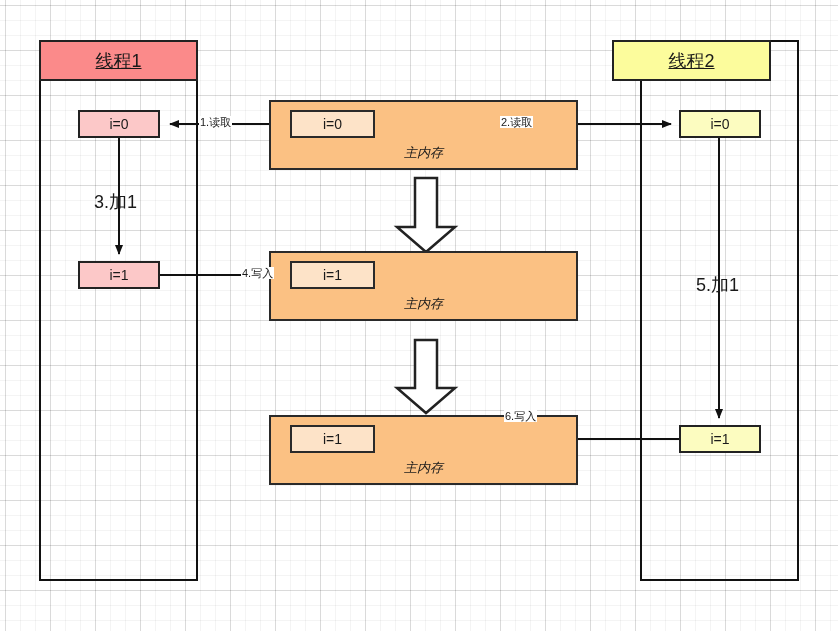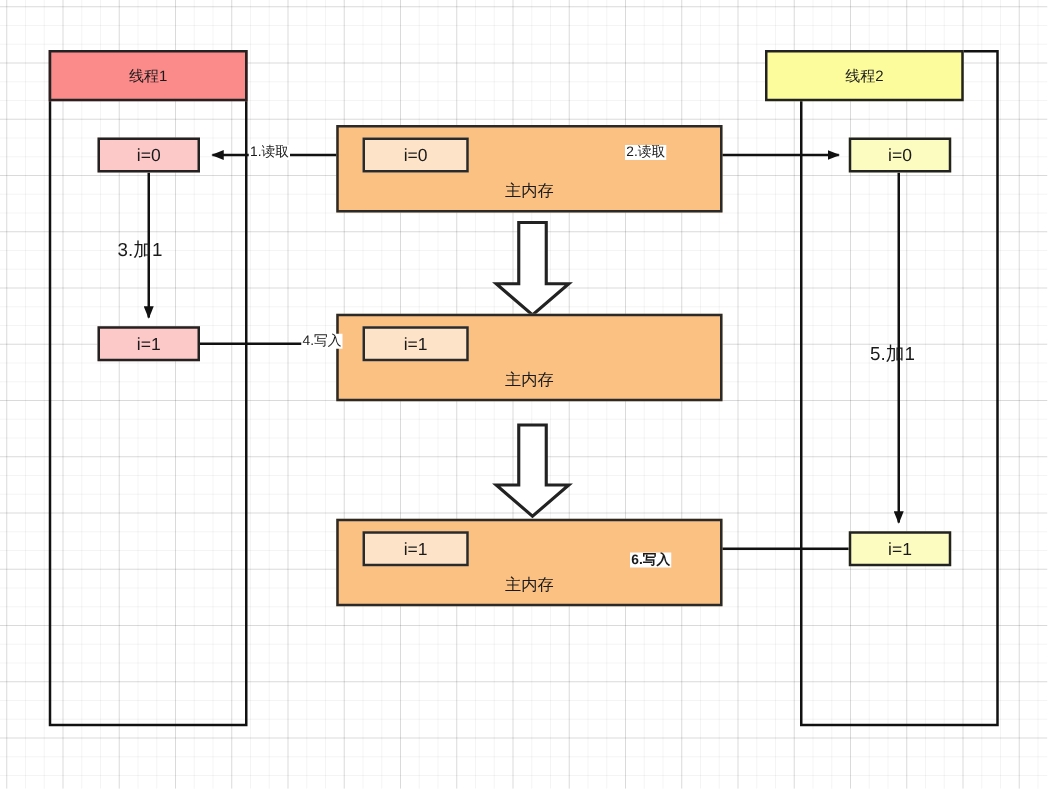--- a/index.html
+++ b/index.html
@@ -41,56 +41,58 @@
     color: #1a1a1a;
     font-size: 14px;
     line-height: 1;
     white-space: nowrap;
   }
   .thread-col {
     border: 2px solid #111111;
     background: transparent;
   }
   .thread-header {
-    font-size: 12px;
+    font-size: 18px;
+    text-decoration: underline;
   }
   .t1-header { background: #fb8a8a; }
   .t2-header { background: #fcfc9c; }
   .t1-box { background: #fcc8c8; }
   .t2-box { background: #fcfcc0; }
   .mem-box {
     background: #fbc183;
     align-items: flex-start;
     justify-content: center;
     border-color: #2a2a2a;
   }
   .mem-label {
     position: absolute;
     left: 0;
     right: 0;
     text-align: center;
     font-size: 13px;
     color: #1a1a1a;
+    font-style: italic;
   }
   .mem-inner {
     background: #fde3c8;
     border-color: #2a2a2a;
   }
   .edge-label {
     position: absolute;
     background: #ffffff;
     font-size: 11px;
     color: #1a1a1a;
     line-height: 1.1;
     padding: 0 1px;
     white-space: nowrap;
   }
   .plain-label {
     position: absolute;
-    font-size: 15px;
+    font-size: 18px;
     color: #1a1a1a;
     line-height: 1.1;
     white-space: nowrap;
   }
 </style>
 </head>
 <body>
 
 <div id="canvas">
 
@@ -170,15 +172,15 @@
   <div class="node mem-inner" style="left:290px; top:425px; width:85px; height:28px;">
     <span>i=1</span>
   </div>
 
   <div class="edge-label" style="left:199px; top:116px;">1.读取</div>
 
   <div class="edge-label" style="left:500px; top:116px;">2.读取</div>
 
   <div class="edge-label" style="left:202px; top:267px;margin-left:39px;">4.写入</div>
 
-  <div class="edge-label" style="left:504px; top:442px;font-weight:bold;">6.写入</div>
+  <div class="edge-label" style="left:504px; top:410px;">6.写入</div>
 
 </div>
 
 </body></html>

